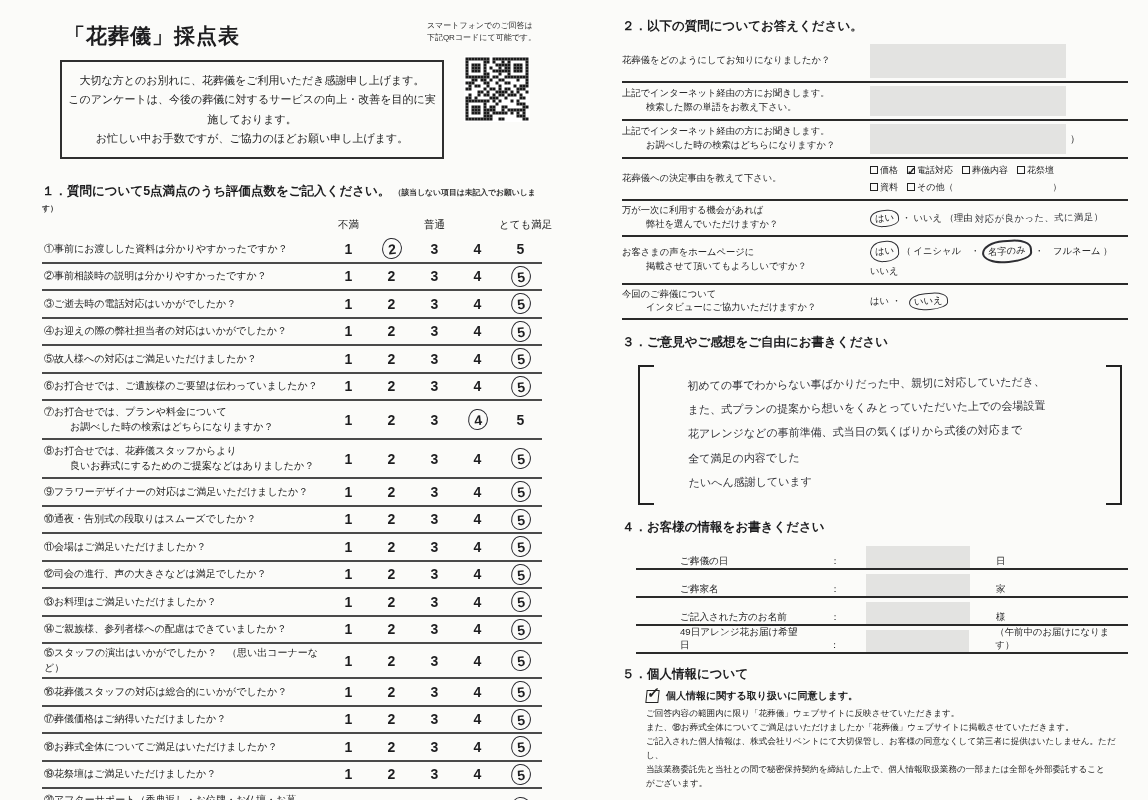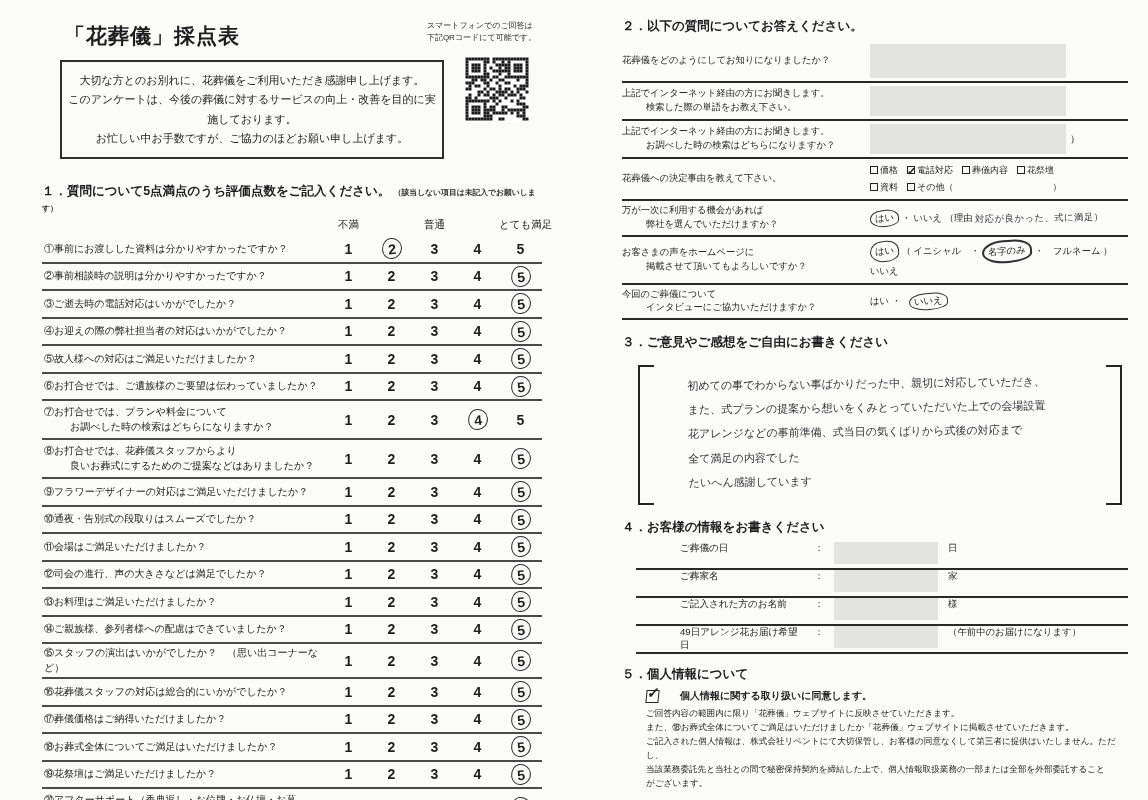--- a/index.html
+++ b/index.html
@@ -61,28 +61,28 @@
 
   
   .comment-wrap { position:relative; margin:10px 4px 0 10px; min-height:148px; padding:10px 26px 8px 56px; }
   .bracket { position:absolute; top:4px; bottom:4px; width:16px; }
   .bracket.left  { left:6px;  border-left:2px solid #222; border-top:2px solid #222; border-bottom:2px solid #222; }
   .bracket.right { right:2px; border-right:2px solid #222; border-top:2px solid #222; border-bottom:2px solid #222; }
   .comment-text { font-size:11px; line-height:2.2; color:#34343a; transform:rotate(-0.7deg); }
 
   
   .s4-table { margin:4px 0 0 14px; }
-  .s4-row { display:flex; align-items:flex-start; border-bottom:2px solid #2a2a2a; height:28px; font-size:9.6px; }
+  .s4-row { display:flex; align-items:flex-end; border-bottom:2px solid #2a2a2a; height:28px; font-size:9.6px;gap:16px; }
   .s4-label { width:168px; padding-left:44px; }
   .s4-colon { width:30px; text-align:center; }
   .s4-box { background:#e3e3e1; width:104px; height:22px; margin-right:10px; }
   .s4-suffix { font-size:9.4px; }
 
   
-  .consent-line { margin:6px 0 4px 24px; font-size:10px; font-weight:bold; display:flex; align-items:center; gap:21px; }
+  .consent-line { margin:6px 0 4px 24px; font-size:10px; font-weight:bold; display:flex; align-items:center; gap:7px; }
   .big-cb { width:13px; height:13px; border:1.6px solid #222; position:relative; transform:skewX(-6deg); flex:0 0 auto; }
   .big-cb::after { content:"✓"; position:absolute; left:0px; top:-7px; font-size:15px; font-weight:bold; color:#222; }
   .s5-body { margin:2px 0 0 24px; font-size:8.6px; line-height:1.62; color:#222; border-bottom:2px solid #2a2a2a; padding-bottom:10px; }
 </style>
 </head>
 <body>
 
 <div class="left-col">
   <div class="qr-note">
     <span>スマートフォンでのご回答は</span><br>

